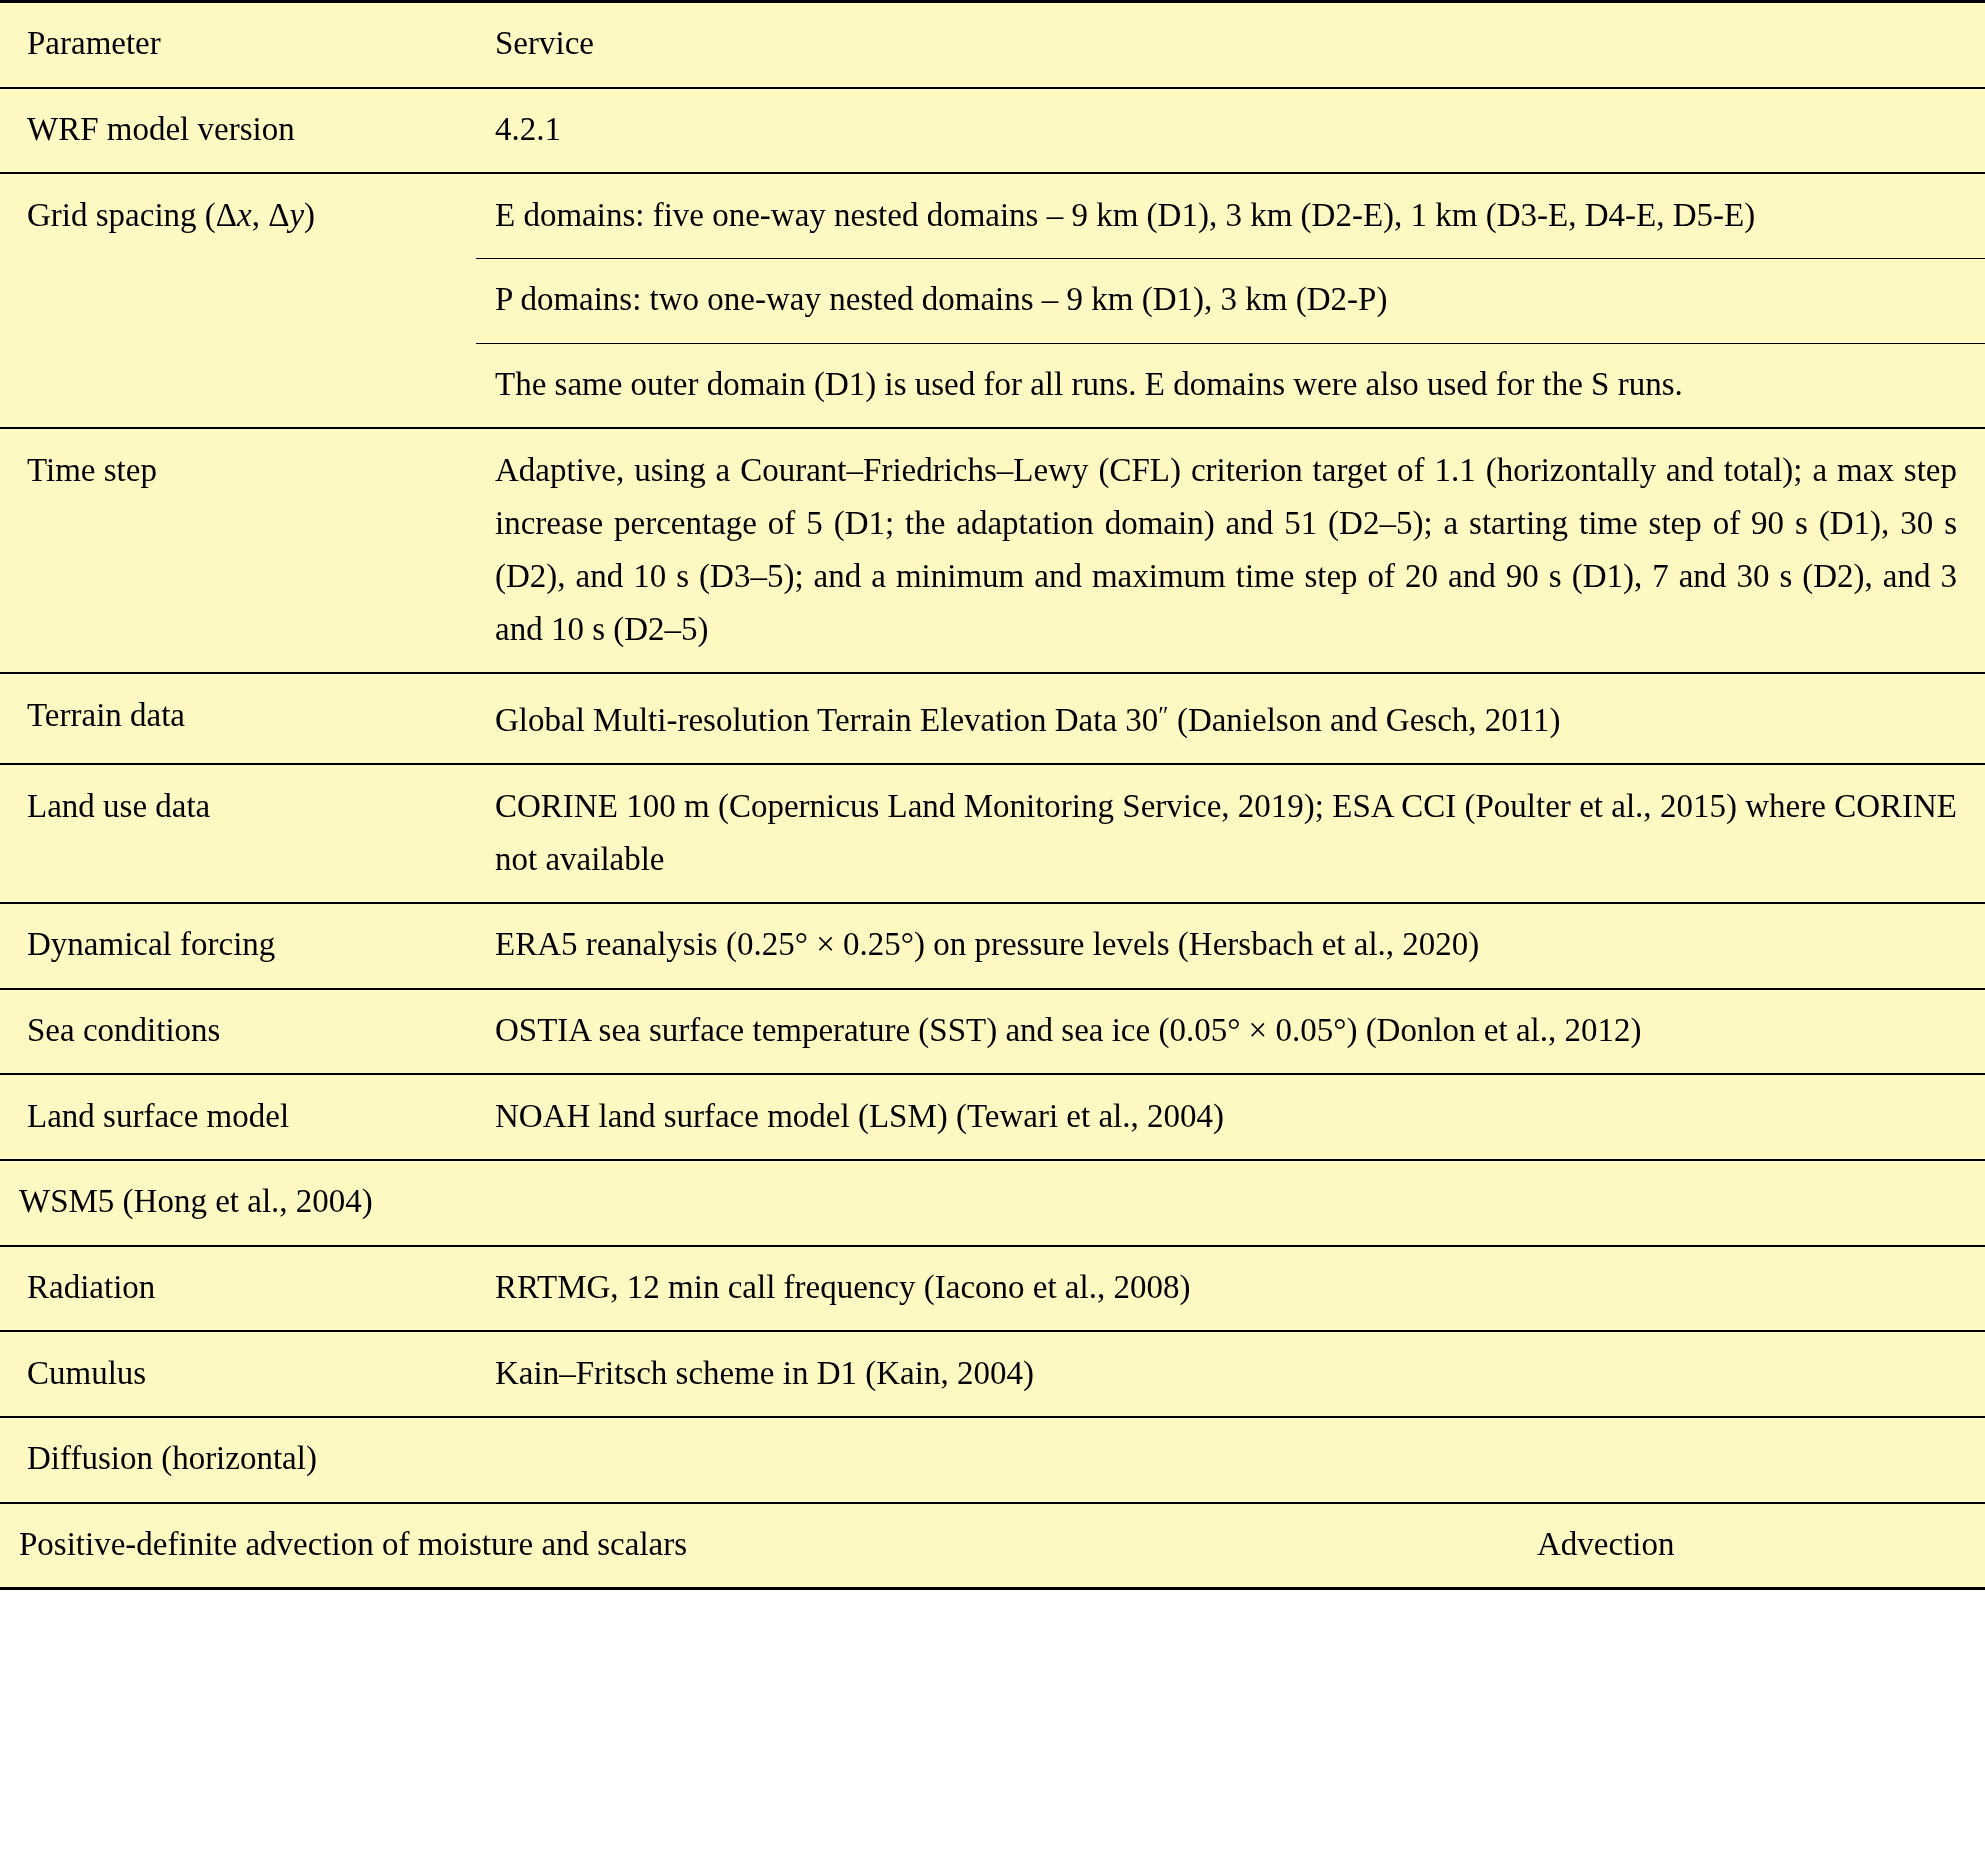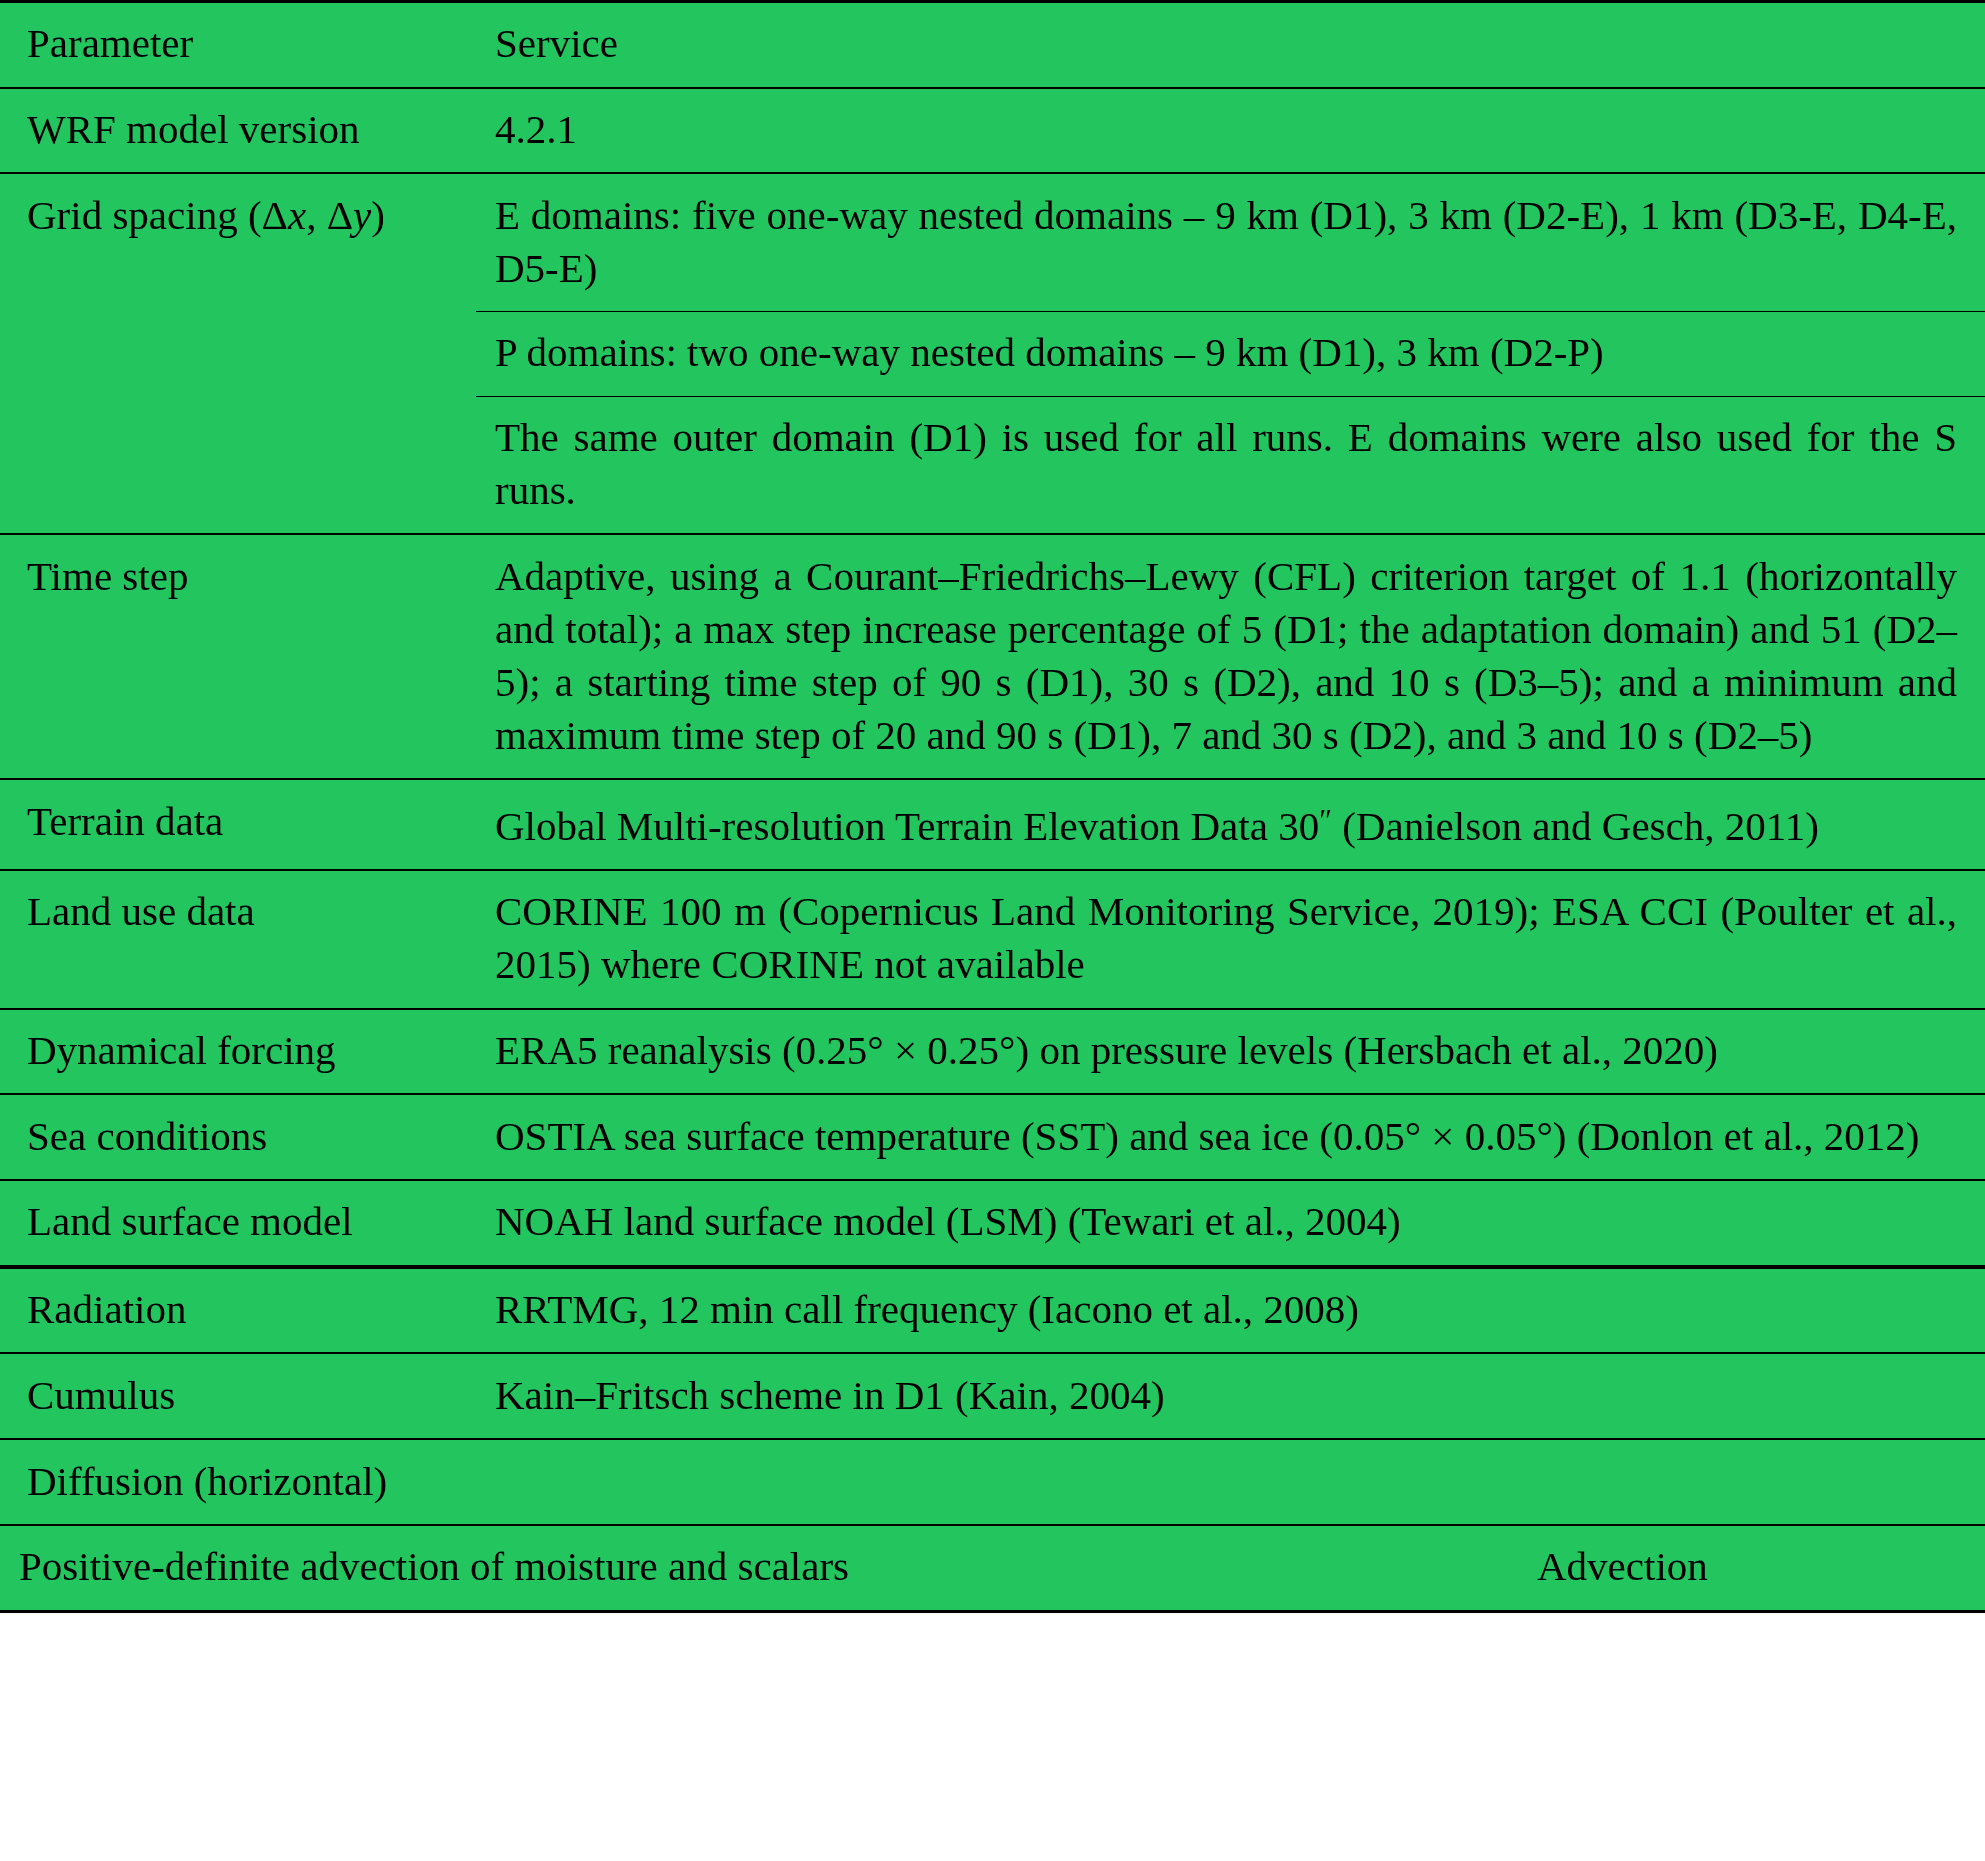--- a/index.html
+++ b/index.html
@@ -9,24 +9,24 @@
     background: #ffffff;
   }
   body {
     width: 1986px;
   }
   .wrf-table {
     width: 1986px;
     border-top: 3.8px solid #000;
     border-bottom: 3.8px solid #000;
     font-family: "Liberation Serif", "DejaVu Serif", serif;
-    font-size: 41px;
+    font-size: 33px;
     line-height: 53px;
     color: #000;
-    background: #22c55e;
+    background: #fef9c3;
   }
   .row {
     display: flex;
     border-bottom: 2.9px solid #000;
   }
   .row:last-child {
     border-bottom: none;
   }
   .cell.param {
     flex: 0 0 476px;
@@ -110,20 +110,21 @@
     <div class="cell param">Sea conditions</div>
     <div class="cell option">OSTIA sea surface temperature (SST) and sea ice (0.05° × 0.05°) (Donlon et al., 2012)</div>
   </div>
 
   <div class="row">
     <div class="cell param">Land surface model</div>
     <div class="cell option">NOAH land surface model (LSM) (Tewari et al., 2004)</div>
   </div>
 
   <div class="row">
+    <div class="cell option">WSM5 (Hong et al., 2004)</div>
   </div>
 
   <div class="row">
     <div class="cell param">Radiation</div>
     <div class="cell option">RRTMG, 12 min call frequency (Iacono et al., 2008)</div>
   </div>
 
   <div class="row">
     <div class="cell param">Cumulus</div>
     <div class="cell option">Kain–Fritsch scheme in D1 (Kain, 2004)</div>

